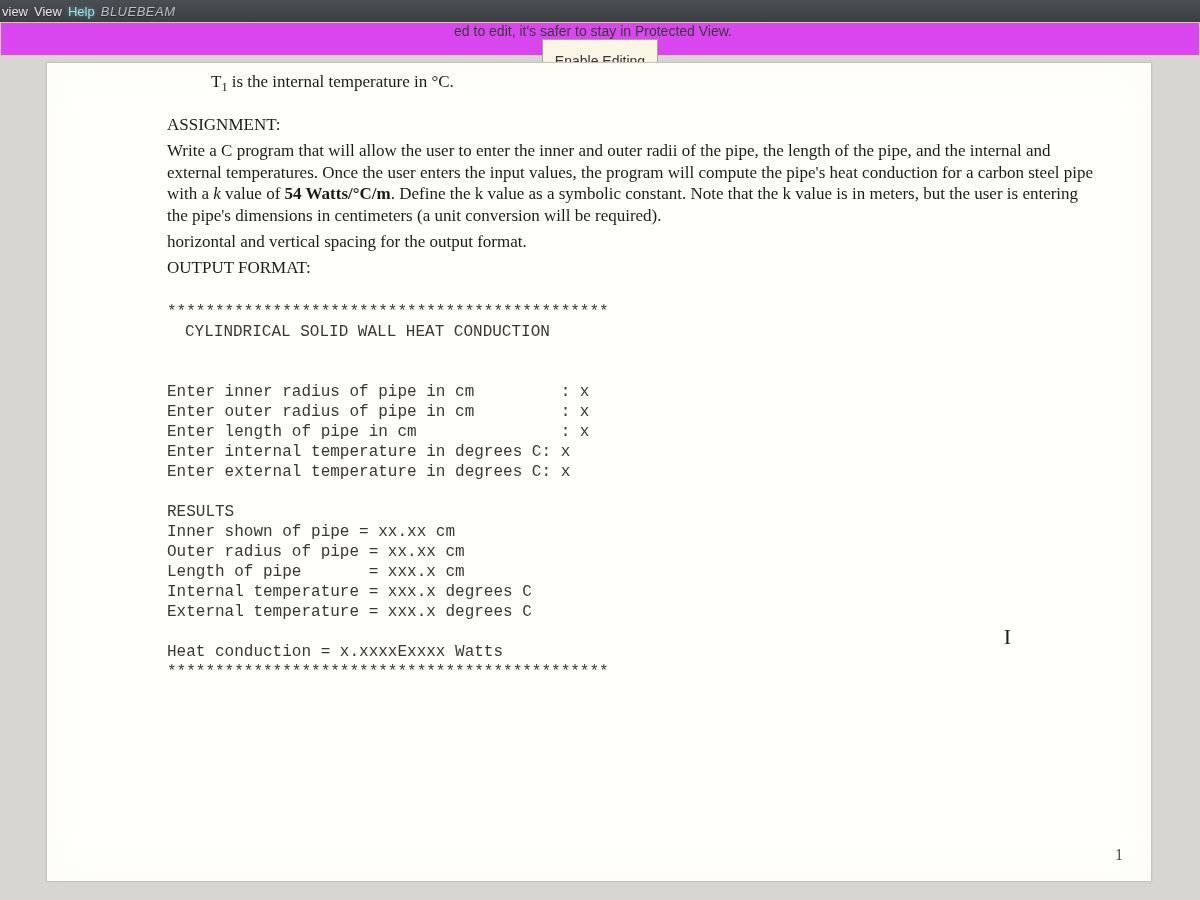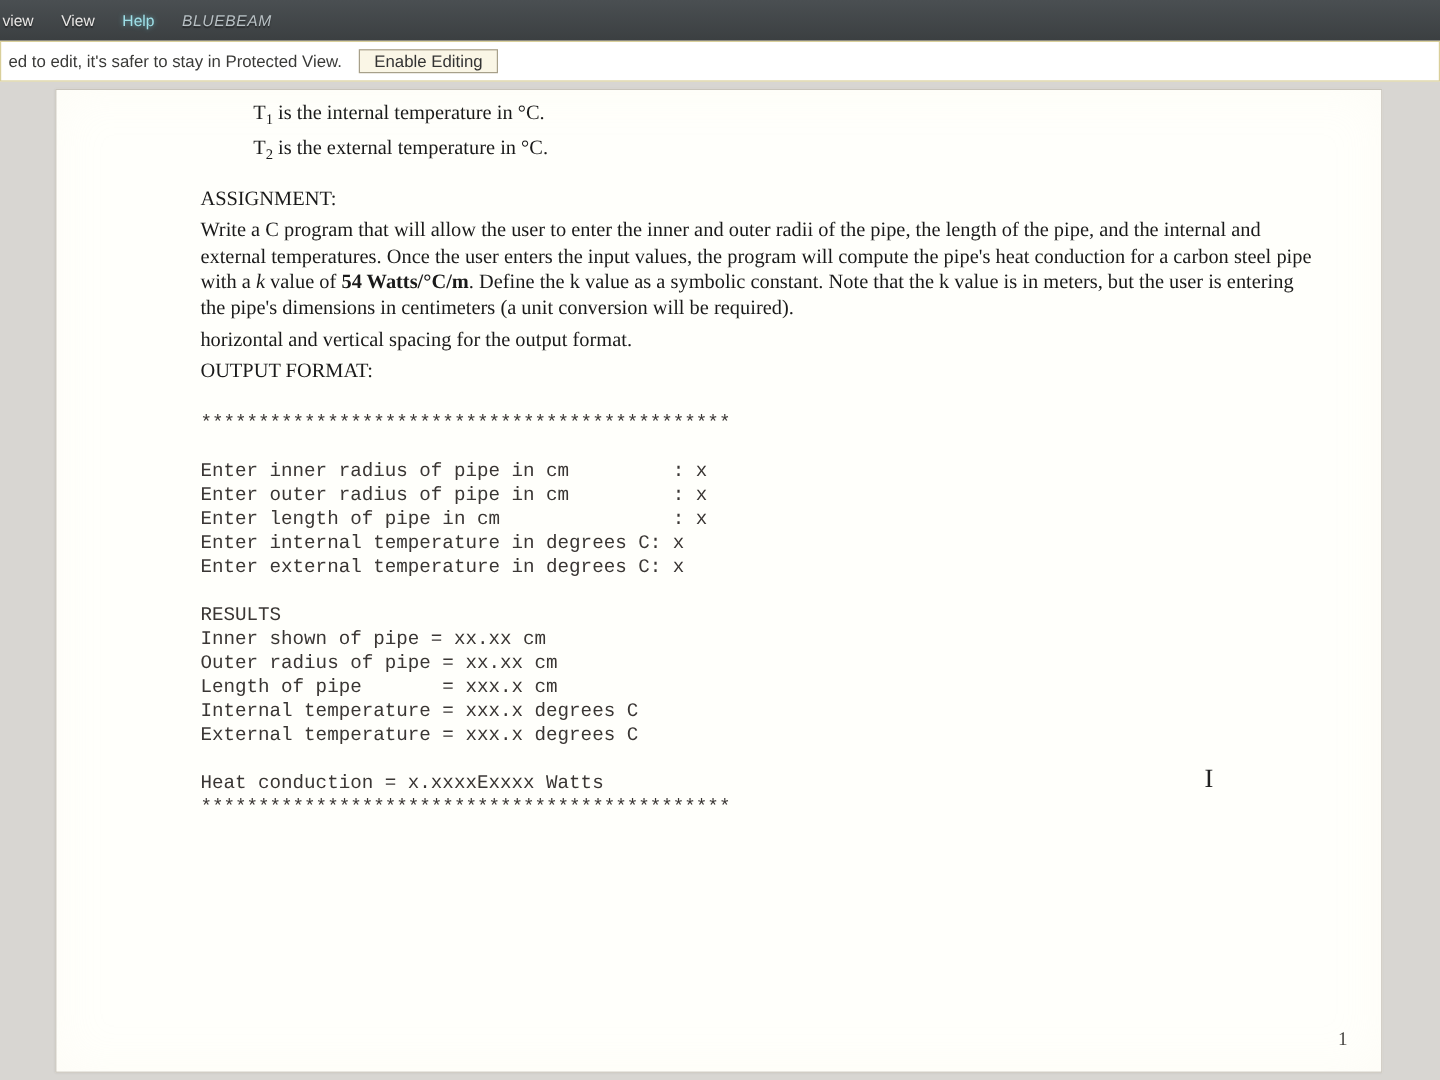--- a/index.html
+++ b/index.html
@@ -4,56 +4,57 @@
 <style>
   * { box-sizing: border-box; }
   html, body {
     margin: 0; padding: 0;
     width: 1200px; height: 900px;
     overflow: hidden;
     font-family: "Segoe UI", Arial, sans-serif;
     background: #d8d6d2;
   }
   .ribbon {
-    height: 34px;
+    height: 22px;
     background: linear-gradient(#4a4f52, #3b3f41);
     display: flex;
     align-items: center;
-    gap: 23px;
+    gap: 6px;
     padding-left: 2px;
     font-size: 13px;
   }
   .ribbon .tab {
     color: #e8e6e4;
     text-shadow: 0 1px 1px rgba(0,0,0,.4);
   }
   .ribbon .tab-help {
     color: #9fe0e8;
     text-shadow: 0 0 4px rgba(120,220,235,.6);
   }
   .ribbon .tab-bb {
     color: #b8c0c4;
     letter-spacing: .5px;
     font-style: italic;
   }
   .protected-bar {
-    background: #ffffff;
+    background: #d946ef;
     border: 1px solid #d9cf9a;
     height: 34px;
     display: flex;
     align-items: center;
     padding: 0 6px;
     font-size: 14px;
     color: #3a3a38;
+    flex-direction: column;
   }
   .protected-bar .msg { flex: 0 0 auto; padding-right: 14px; }
   .enable-btn {
     border: 1px solid #a7a08a;
     background: #faf6e6;
-    padding: 1px 12px;
+    padding: 13px 12px;
     font-size: 14px;
     color: #333;
     cursor: pointer;
     text-align: right;
   }
   .page-wrap {
     padding: 6px 18px 0 46px;
   }
   .page {
     width: 1106px;
@@ -113,34 +114,34 @@
 <div class="protected-bar">
   <span class="msg">ed to edit, it's safer to stay in Protected View.</span>
   <button class="enable-btn">Enable Editing</button>
 </div>
 
 <div class="page-wrap">
   <div class="page">
 
     <div class="temp-lines">
       <p>T<sub>1</sub> is the internal temperature in °C.</p>
-      <p>T<sub>2</sub> is the external temperature in °C.</p>
     </div>
 
     <p class="heading">ASSIGNMENT:</p>
     <p class="assign-body">
       Write a C program that will allow the user to enter the inner and outer radii of the pipe, the length of the pipe, and the internal and external temperatures. Once the user enters the input values, the program will compute the pipe's heat conduction for a carbon steel pipe with a <span class="kital">k</span> value of <b>54 Watts/°C/m</b>. Define the k value as a symbolic constant. Note that the k value is in meters, but the user is entering the pipe's dimensions in centimeters (a unit conversion will be required).
     </p>
 
     <p style="">horizontal and vertical spacing for the output format.</p>
 
     <p class="heading">OUTPUT FORMAT:</p>
 
     <div class="mono">
 <span>**********************************************</span>
+<span class="mono-indent">CYLINDRICAL SOLID WALL HEAT CONDUCTION</span>
 
 <span>Enter inner radius of pipe in cm         : x</span>
 <span>Enter outer radius of pipe in cm         : x</span>
 <span>Enter length of pipe in cm               : x</span>
 <span>Enter internal temperature in degrees C: x</span>
 <span>Enter external temperature in degrees C: x</span>
 
 <span>RESULTS</span>
 <span>Inner shown of pipe = xx.xx cm</span>
 <span>Outer radius of pipe = xx.xx cm</span>

